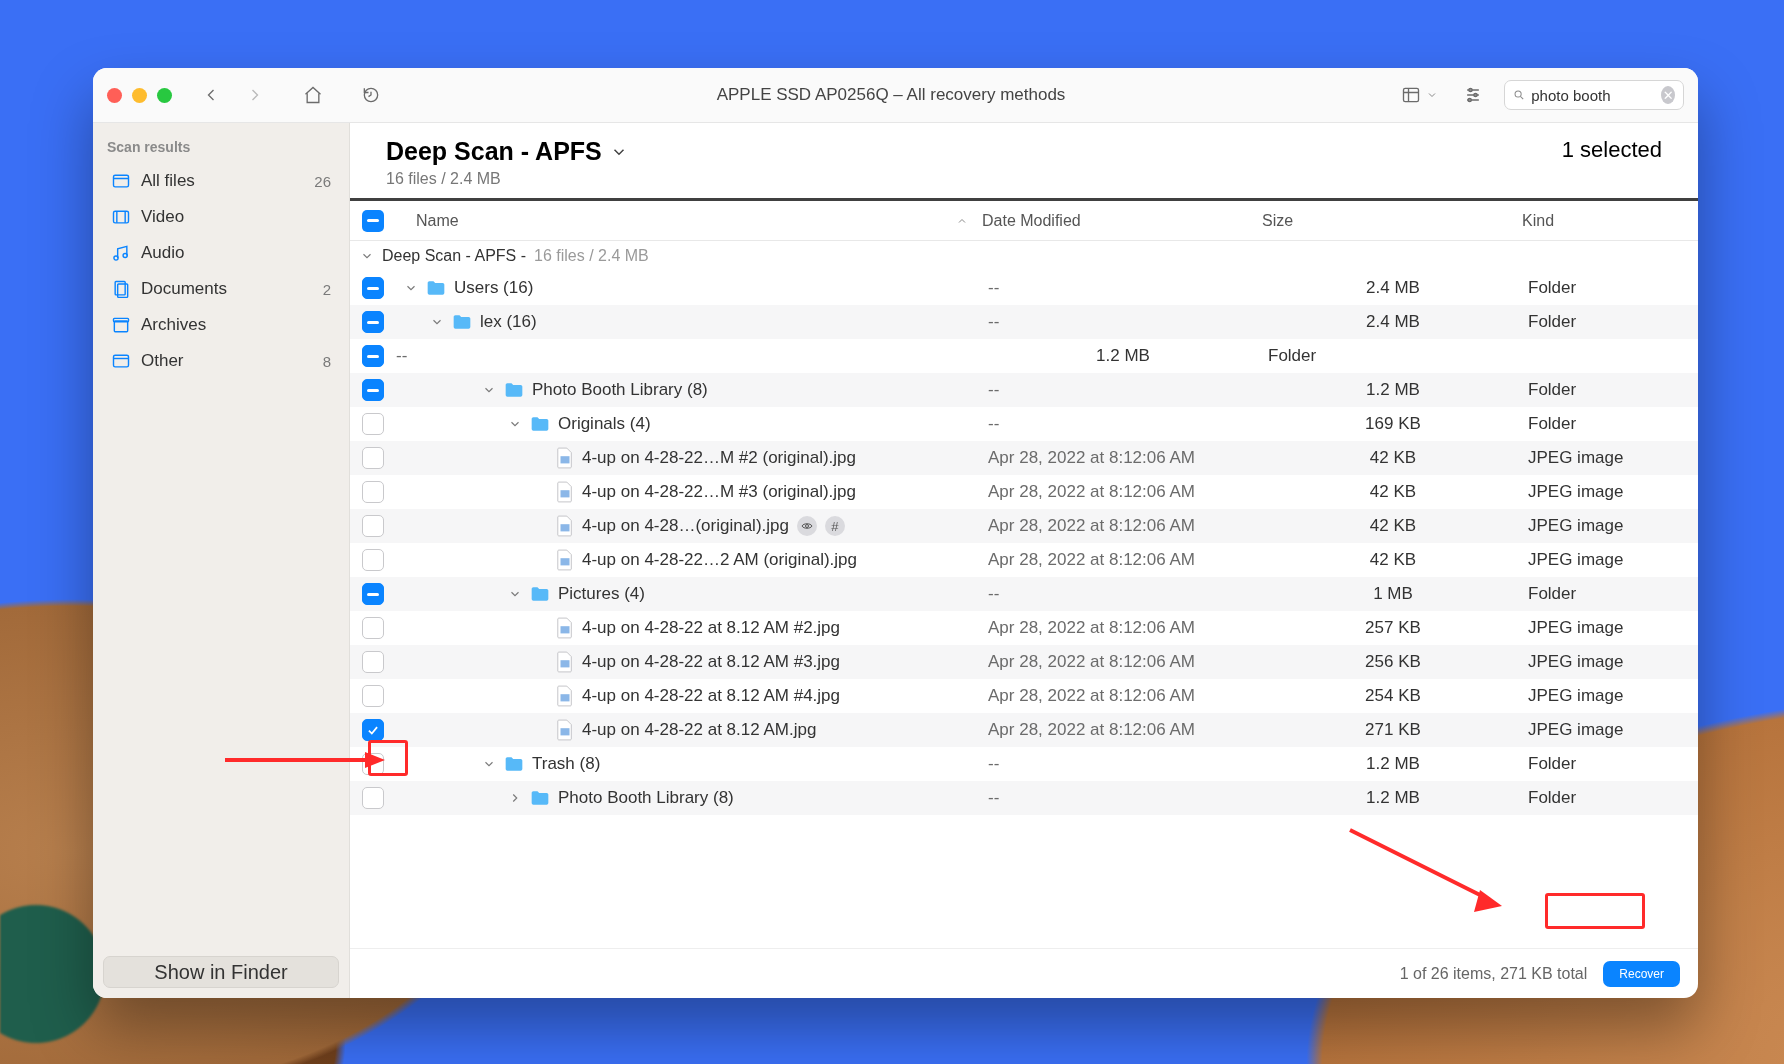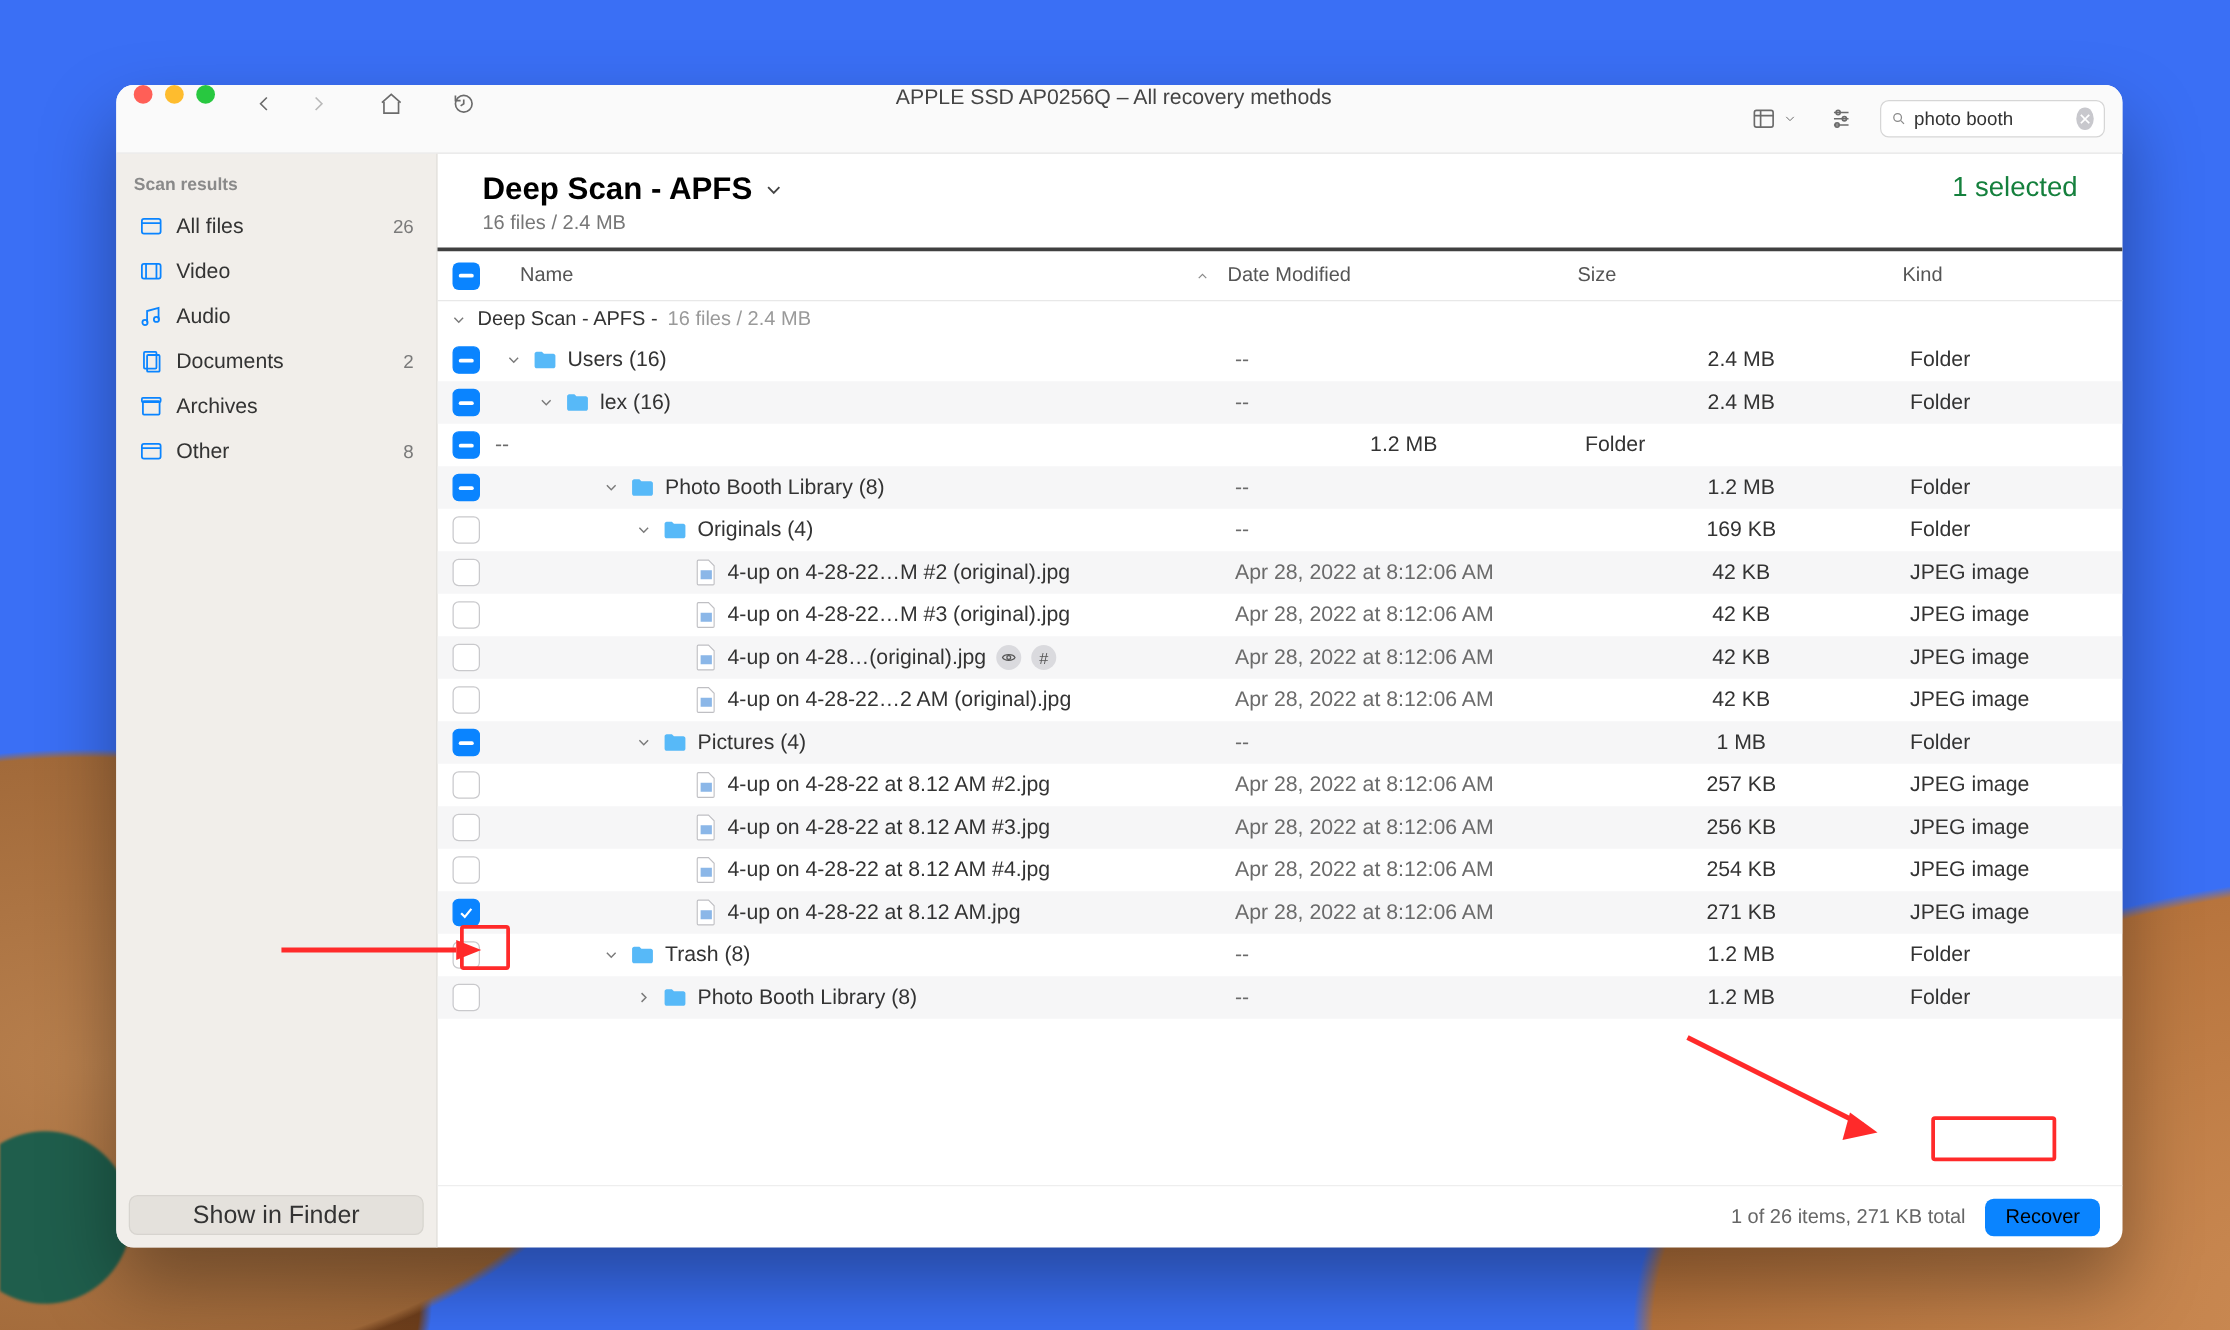--- a/index.html
+++ b/index.html
@@ -22,21 +22,21 @@
   }
 
   .window {
     position: absolute; left: 93px; top: 68px; width: 1605px; height: 930px;
     background: #fff; border-radius: 14px; box-shadow: 0 30px 60px rgba(0,0,0,.35);
     display: flex; flex-direction: column; overflow: hidden;
   }
 
   
   .titlebar {
-    height: 55px; display:flex; gap:14px;
+    height: 55px; display:flex; align-items:center; gap:14px;
     padding: 0 14px; background:#fafafa; border-bottom:1px solid #e6e6e6;
   }
   .traffic { display:flex; gap:10px; margin-right:10px; }
   .dot { width:15px; height:15px; border-radius:50%; }
   .dot.red{background:#ff5f57}.dot.yellow{background:#febc2e}.dot.green{background:#28c840}
 
   .icon-btn {
     width:30px; height:30px; display:flex; align-items:center; justify-content:center;
     color:#6b6b6b; border-radius:6px; cursor:default;
   }
@@ -72,21 +72,21 @@
   .show-finder {
     width:100%; height:32px; border-radius:7px; background:#e4e1dc; border:1px solid #d7d4cf;
     font-size:20px; color:#333;
   }
 
   
   .content { flex:1; display:flex; flex-direction:column; min-width:0; }
   .hdr { padding:14px 36px 10px; border-bottom:3px solid #404040; display:flex; align-items:flex-start; }
   .hdr-left h1 { font-size:25px; font-weight:700; display:flex; align-items:center; gap:8px; }
   .hdr-left .sub { font-size:16px; color:#777; margin-top:4px; }
-  .hdr-right { margin-left:auto; font-size:22px; color:#15803d; }
+  .hdr-right { margin-left:auto; font-size:22px; color:#000000; }
 
   
   .cols {
     display:grid; grid-template-columns: 46px 1fr 280px 260px 170px;
     align-items:center; height:40px; font-size:16px; color:#555;
     border-bottom:1px solid #e8e8e8; padding-right:6px;
   }
   .cols .c-name { padding-left:20px; display:flex; align-items:center; gap:6px; }
   .cols .c-size { text-align:left; }
   .master-check {
@@ -123,21 +123,21 @@
   .folder-ico{ width:20px;height:18px; flex:none;}
   .file-ico{ width:18px;height:22px; flex:none;}
   .badge{ width:20px;height:20px;border-radius:50%;background:#dadade;color:#555;display:inline-flex;align-items:center;justify-content:center;font-size:13px;flex:none;}
 
   
   .statusbar {
     height:50px; border-top:1px solid #eee; display:flex; align-items:center; gap:16px;
     padding:0 18px; font-size:16px; color:#666; justify-content:flex-end;
   }
   .recover-btn{
-    background:#0a84ff; color:#000000; border:none; border-radius:7px; padding:6px 16px; font-size:16px;
+    background:#0a84ff; color:#ffffff; border:none; border-radius:7px; padding:6px 16px; font-size:12px;
   }
 
   
   .anno { position:absolute; pointer-events:none; }
   .red-box { border:3px solid #ff2a2a; border-radius:3px; }
   .arrow-line { stroke:#ff2a2a; stroke-width:4; fill:none; }
   .arrow-head { fill:#ff2a2a; }
 </style>
 </head>
 <body>

